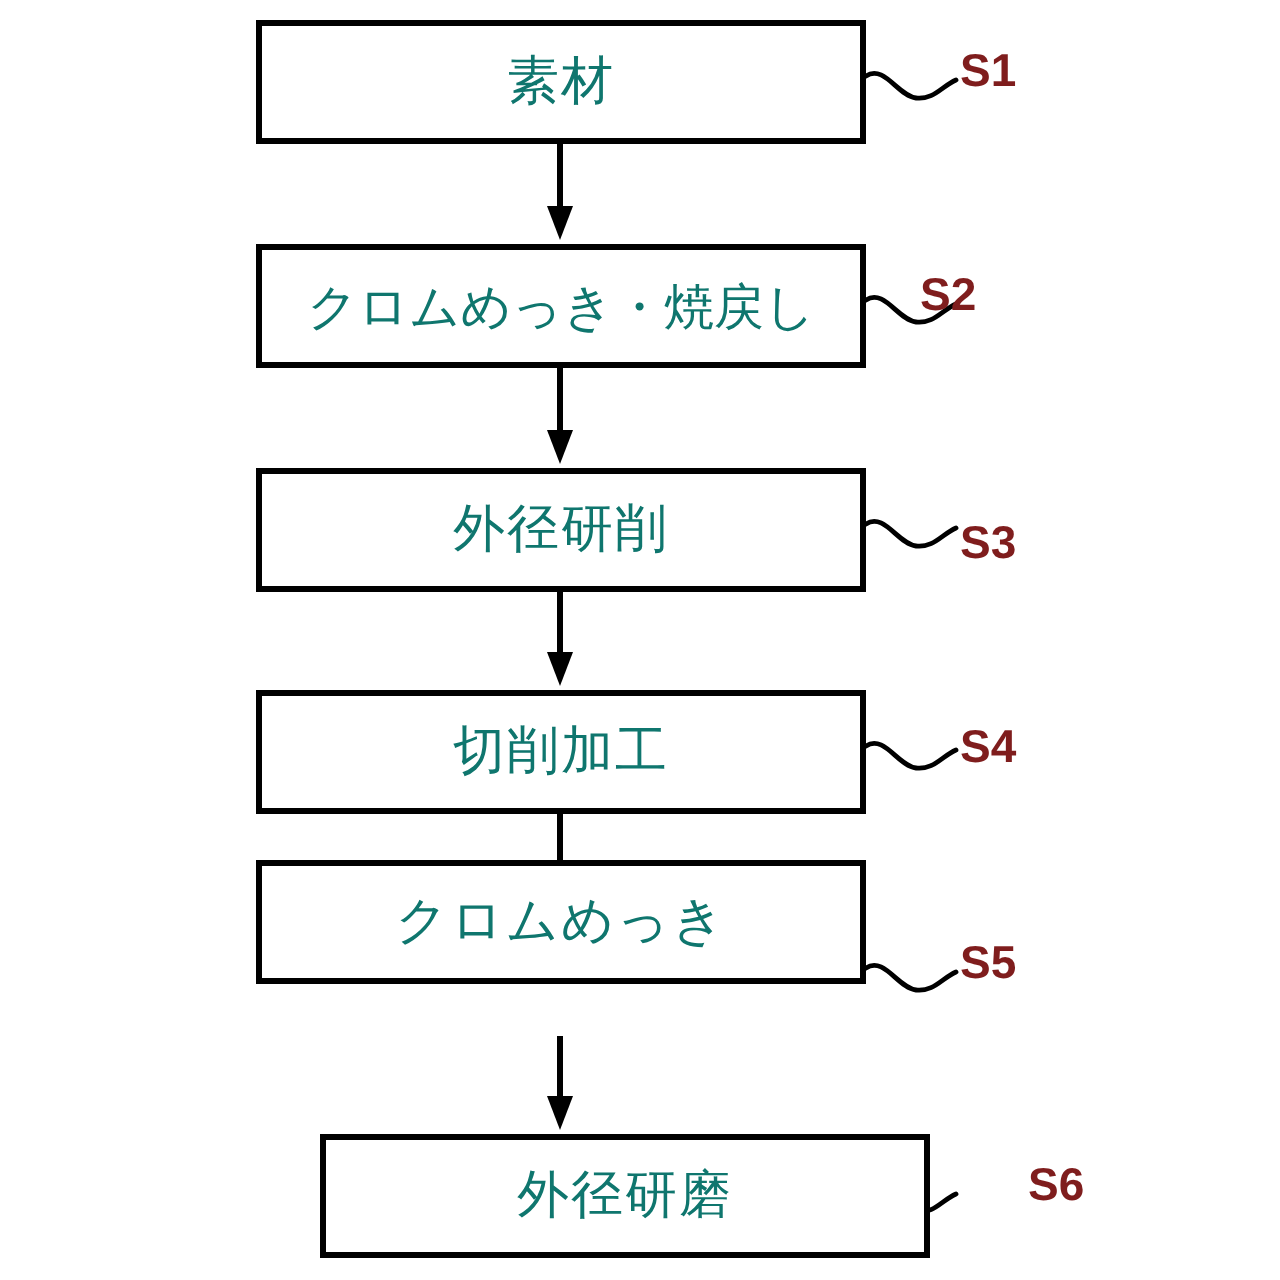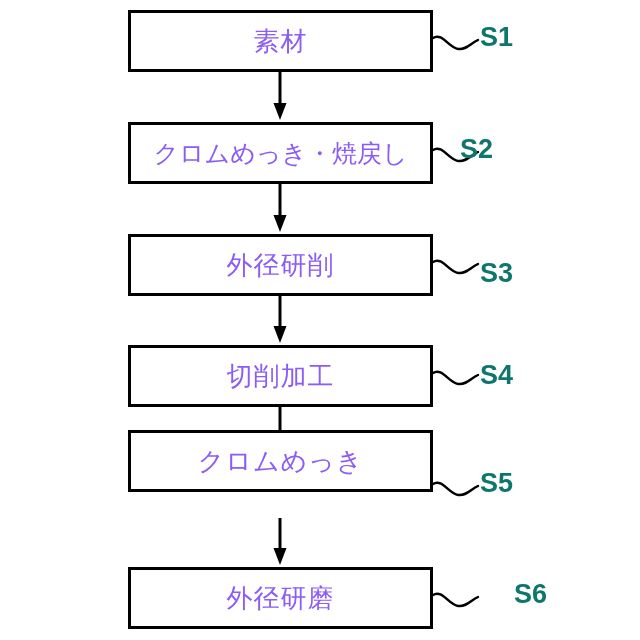--- a/index.html
+++ b/index.html
@@ -24,42 +24,42 @@
     border: 3px solid #000000;
     background: #ffffff;
     display: flex;
     align-items: center;
     justify-content: center;
   }
   .step-label {
     font-family: "DejaVu Sans", "Liberation Sans", sans-serif;
     font-size: 26px;
     line-height: 1;
-    color: #8b5cf6;
+    color: #0f766e;
     letter-spacing: 1px;
     white-space: nowrap;
   }
   .step-label.tight {
     letter-spacing: 0px;
     font-size: 25px;
   }
   .connector {
     position: absolute;
     left: 0;
     top: 0;
     width: 640px;
     height: 640px;
     pointer-events: none;
   }
   .ref-tag {
     position: absolute;
     font-family: "Liberation Sans", "DejaVu Sans", sans-serif;
-    font-size: 27px;
+    font-size: 23px;
     font-weight: bold;
-    color: #0f766e;
+    color: #7f1d1d;
     line-height: 1;
     white-space: nowrap;
   }
 </style>
 </head>
 <body>
 
 <div id="canvas">
 
   <svg class="connector" viewBox="0 0 640 640" xmlns="http://www.w3.org/2000/svg">
@@ -94,21 +94,21 @@
       </div>
       <div class="step" style="top: 234px;">
         <span class="step-label">外径研削</span>
       </div>
       <div class="step" style="top: 345px;">
         <span class="step-label">切削加工</span>
       </div>
       <div class="step" style="top: 430px;">
         <span class="step-label">クロムめっき</span>
       </div>
-      <div class="step" style="top: 567px;">
+      <div class="step" style="top: 567px; margin-left: 32px;">
         <span class="step-label">外径研磨</span>
       </div>
     </div>
   <div id="refs-host">
       <div class="ref-tag" style="left: 480px; top: 24px;">S1</div>
       <div class="ref-tag" style="left: 460px; top: 136px;">S2</div>
       <div class="ref-tag" style="left: 480px; top: 260px;">S3</div>
       <div class="ref-tag" style="left: 480px; top: 362px;">S4</div>
       <div class="ref-tag" style="left: 480px; top: 470px;">S5</div>
       <div class="ref-tag" style="left: 480px; top: 581px; margin-left: 34px;">S6</div>

